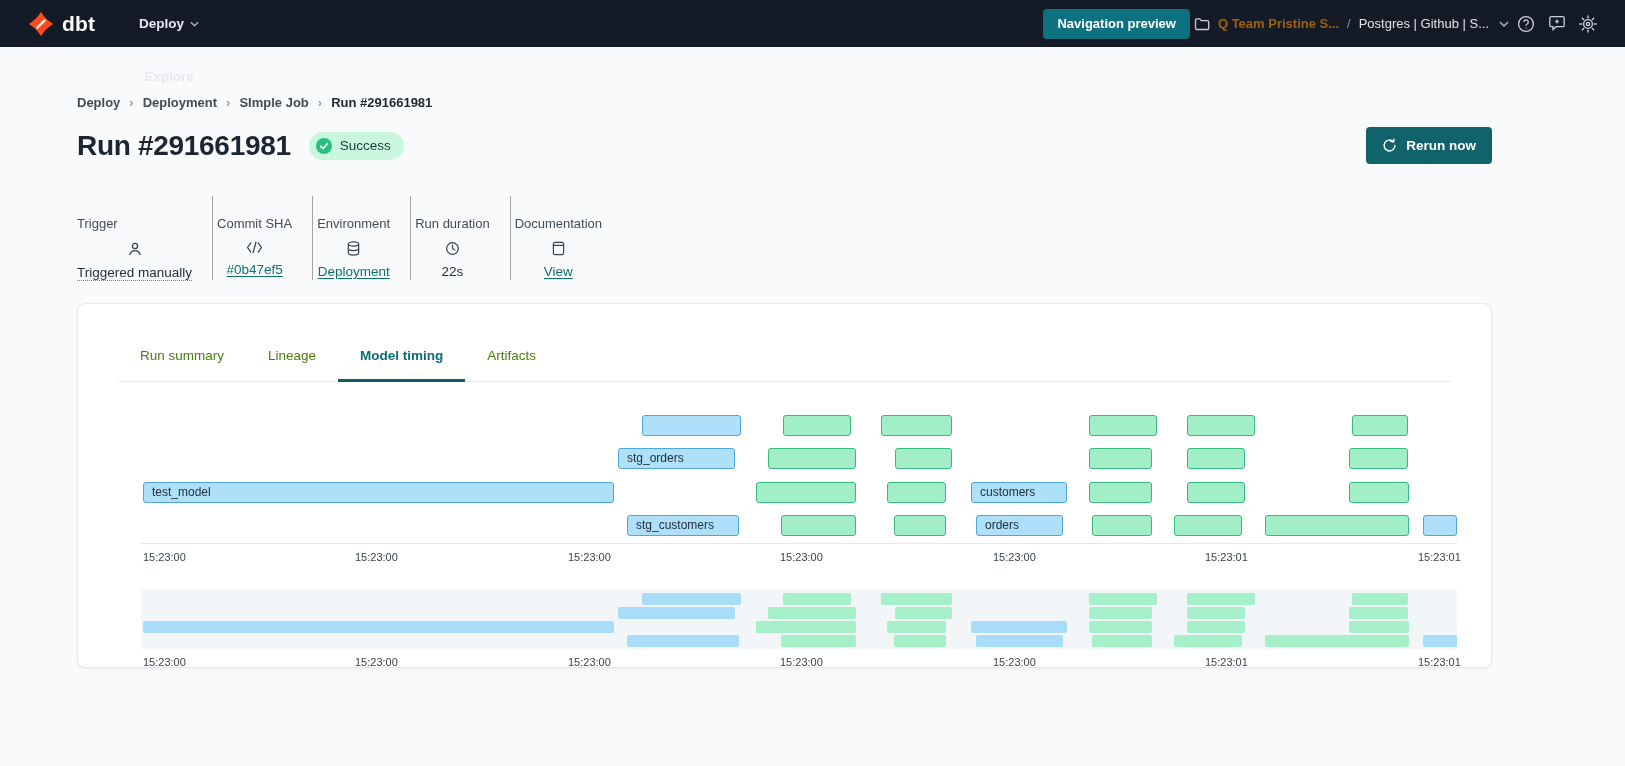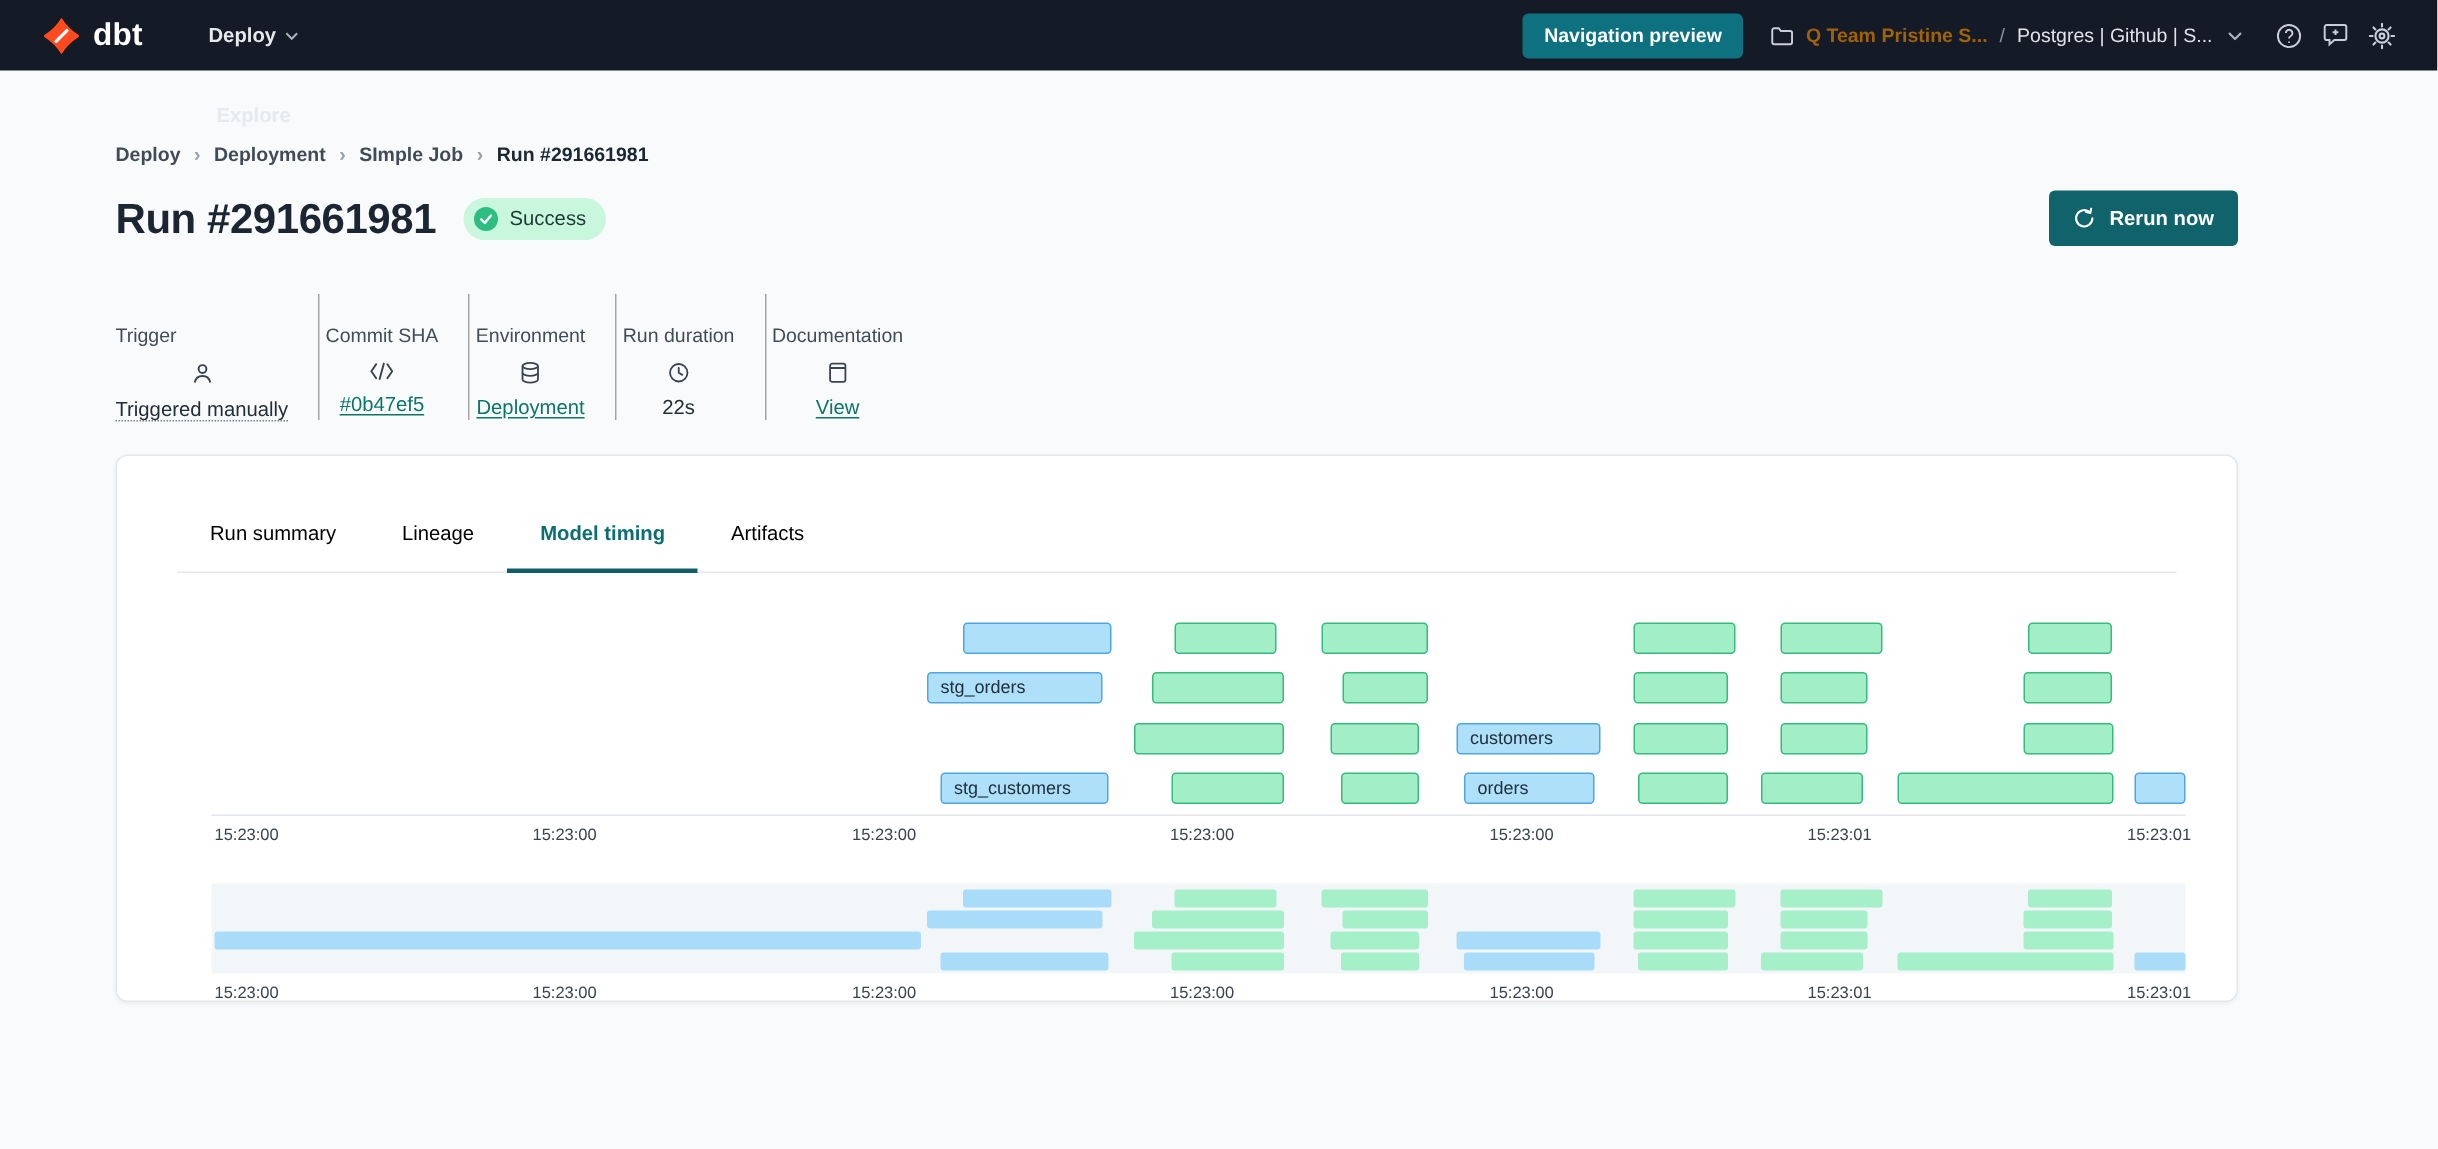--- a/index.html
+++ b/index.html
@@ -5,21 +5,21 @@
   * { margin:0; padding:0; box-sizing:border-box; }
   html,body { width:1625px; height:766px; overflow:hidden; }
   body { background:#f9fafb; font-family:"Liberation Sans", sans-serif; color:#222e3a; }
 
   
   .topnav { height:47px; background:#141a26; display:flex; align-items:center; padding:0 28px; }
   .brand { display:flex; align-items:center; gap:8px; margin-right:40px; cursor:pointer; }
   .brand-text { color:#fff; font-size:21px; font-weight:700; letter-spacing:.2px; }
   .nav-menus { display:flex; align-items:center; gap:38px;flex-direction:column; }
   .nav-menu { display:flex; align-items:center; gap:6px; color:#e6e9ee; font-size:13.5px; font-weight:700; cursor:pointer; }
-  .nav-right { margin-left:auto; display:flex; align-items:center; gap:14px; }
+  .nav-right { margin-left:auto; display:flex; align-items:center; gap:0; }
   .preview-btn { height:30px; padding:0 14px; border:none; border-radius:4px; background:#0e7180; color:#fff;
                  font-size:13px; font-weight:700; font-family:inherit; cursor:pointer; }
   .proj-switcher { display:flex; align-items:center; gap:8px; cursor:pointer; margin-left:4px; }
   .proj-name { color:#a16207; font-size:13px; font-weight:700; }
   .proj-sep { color:#8a92a0; font-size:13px; }
   .proj-conn { color:#dfe3e9; font-size:13px; }
   .nav-icons { display:flex; align-items:center; gap:13px; margin-left:8px; }
   .nav-icons > span { display:inline-flex; cursor:pointer; }
 
   
@@ -45,21 +45,21 @@
   .meta-col + .meta-col { border-left:1px solid #a3a3a3; padding-left:4px; }
   .meta-label { font-size:13px; color:#424c59; margin-bottom:10px;margin-top:20px; }
   .meta-value { display:flex; align-items:center; gap:8px; font-size:13.5px; color:#222e3a;flex-direction:column; }
   .meta-value .val.dotted { text-decoration:underline dotted #7a848f 1px; text-underline-offset:3px; }
   .meta-value .val.link { color:#0b7569; text-decoration:underline; text-underline-offset:2px; cursor:pointer; }
 
   
   .card { margin-top:23px; position:relative; width:1415px; height:365px; background:#fff;
           border:1px solid #e5e8ec; border-radius:8px; box-shadow:0 1px 3px rgba(22,29,37,.05); }
   .tabs { margin:0 40px; height:78px; border-bottom:1px solid #e5e8ec; display:flex; align-items:stretch; padding-top:27px; }
-  .tab { display:flex; align-items:center; padding:0 22px; font-size:13.5px; color:#000000; cursor:pointer;
+  .tab { display:flex; align-items:center; padding:0 22px; font-size:13.5px; color:#4d7c0f; cursor:pointer;
          border-bottom:3px solid transparent; margin-bottom:-1px; }
   .tab.active { color:#0c6e73; font-weight:700; border-bottom-color:#115e66; }
 
   .chart { position:absolute; left:63px; top:93px; width:1316px; height:272px; }
   .bar { position:absolute; height:21px; border-radius:3px; cursor:pointer; }
   .bar.blue  { background:#aee1f9; border:1px solid #4fa6de; }
   .bar.green { background:#a2eec6; border:1px solid #37ba7d; }
   .bar-label { display:block; padding-left:8px; font-size:12px; line-height:19px; color:#20303e; white-space:nowrap; }
   .axis-line { position:absolute; left:0; top:146px; width:1316px; height:1px; background:#e3e7ec; }
   .tick { position:absolute; font-size:11px; color:#3a434f; white-space:nowrap; }
@@ -268,20 +268,23 @@
         <div class="bar green" style="left: 1046px; width: 68px; top: 18px; height: 21px;"></div>
         <div class="bar green" style="left: 1211px; width: 56px; top: 18px; height: 21px;"></div>
         <div class="bar blue" style="left: 477px; width: 117px; top: 51px; height: 21px;">
           <span class="bar-label">stg_orders</span>
         </div>
         <div class="bar green" style="left: 627px; width: 88px; top: 51px; height: 21px;"></div>
         <div class="bar green" style="left: 754px; width: 57px; top: 51px; height: 21px;"></div>
         <div class="bar green" style="left: 948px; width: 63px; top: 51px; height: 21px;"></div>
         <div class="bar green" style="left: 1046px; width: 58px; top: 51px; height: 21px;"></div>
         <div class="bar green" style="left: 1208px; width: 59px; top: 51px; height: 21px;"></div>
+        <div class="bar blue" style="left: 2px; width: 471px; top: 85px; height: 21px;">
+          <span class="bar-label">test_model</span>
+        </div>
         <div class="bar green" style="left: 615px; width: 100px; top: 85px; height: 21px;"></div>
         <div class="bar green" style="left: 746px; width: 59px; top: 85px; height: 21px;"></div>
         <div class="bar blue" style="left: 830px; width: 96px; top: 85px; height: 21px;">
           <span class="bar-label">customers</span>
         </div>
         <div class="bar green" style="left: 948px; width: 63px; top: 85px; height: 21px;"></div>
         <div class="bar green" style="left: 1046px; width: 58px; top: 85px; height: 21px;"></div>
         <div class="bar green" style="left: 1208px; width: 60px; top: 85px; height: 21px;"></div>
         <div class="bar blue" style="left: 486px; width: 112px; top: 118px; height: 21px;">
           <span class="bar-label">stg_customers</span>

